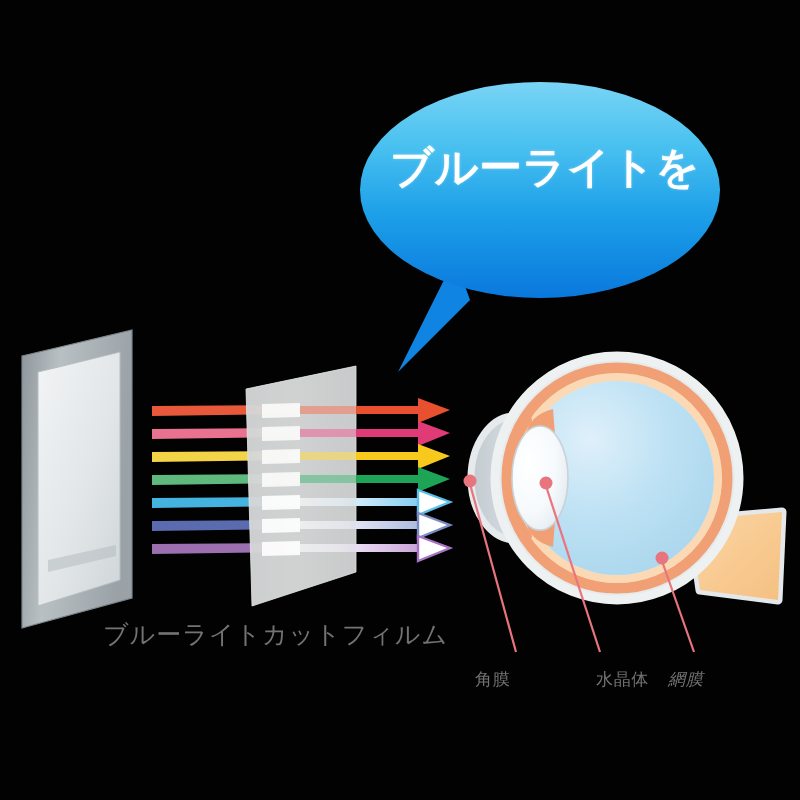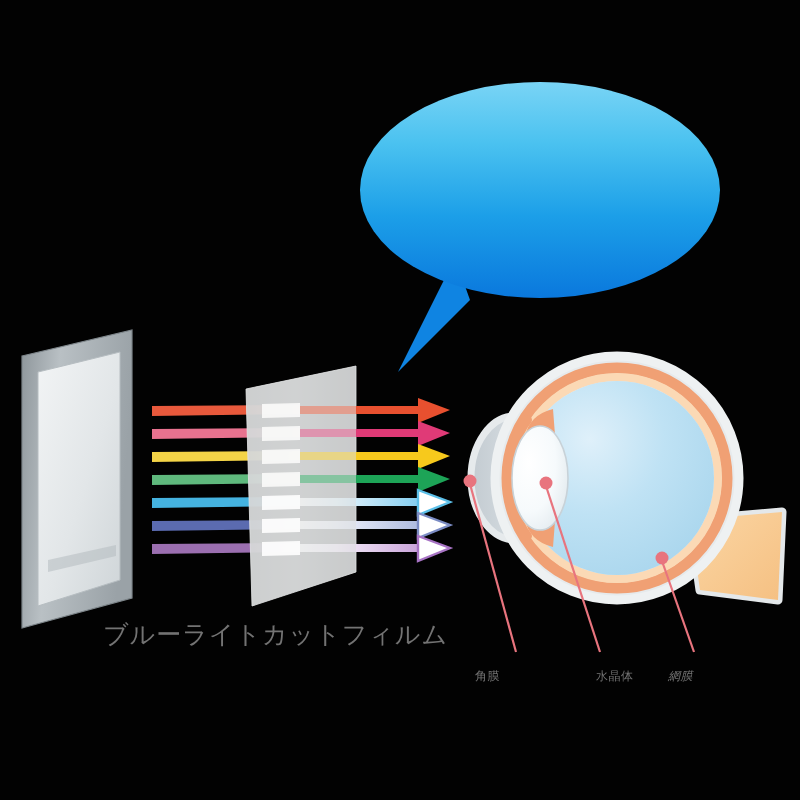--- a/index.html
+++ b/index.html
@@ -29,21 +29,21 @@
     color: #737373;
     white-space: nowrap;
     letter-spacing: 0.04em;
   }
   #film-caption {
     left: 103px;
     top: 618px;
     font-size: 25px;
   }
   .part-label {
-    font-size: 12px;
+    font-size: 17px;
     top: 668px;
   }
   #label-cornea  { left: 475px; }
   #label-lens    { left: 596px; }
   #label-retina  { left: 668px; font-style: italic; }
   .bubble-line {
     position: absolute;
     color: #ffffff;
     font-size: 43px;
     font-weight: 700;
@@ -219,20 +219,21 @@
         <circle cx="662" cy="558" r="6.5" fill="#e8747e"></circle>
       </g>
     </g>
 
     <g>
       <polygon points="455,258 470,300 398,372" fill="#0f84e2"></polygon>
       <ellipse cx="540" cy="190" rx="180" ry="108" fill="url(#gBubble)"></ellipse>
     </g>
   </svg>
 
+  <div class="bubble-line" id="bubble-line-1">ブルーライトを</div>
 
   <div class="lbl" id="film-caption">ブルーライトカットフィルム</div>
 
   <div class="lbl part-label" id="label-cornea">角膜</div>
   <div class="lbl part-label" id="label-lens">水晶体</div>
   <div class="lbl part-label" id="label-retina">網膜</div>
 
 </div>
 
 </body></html>

